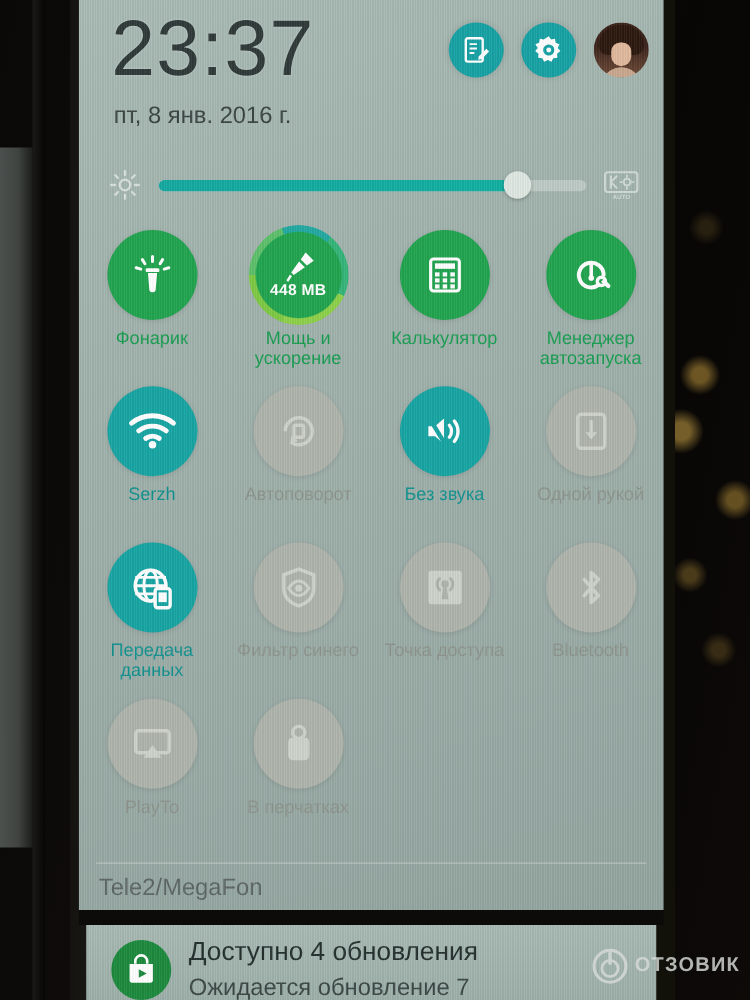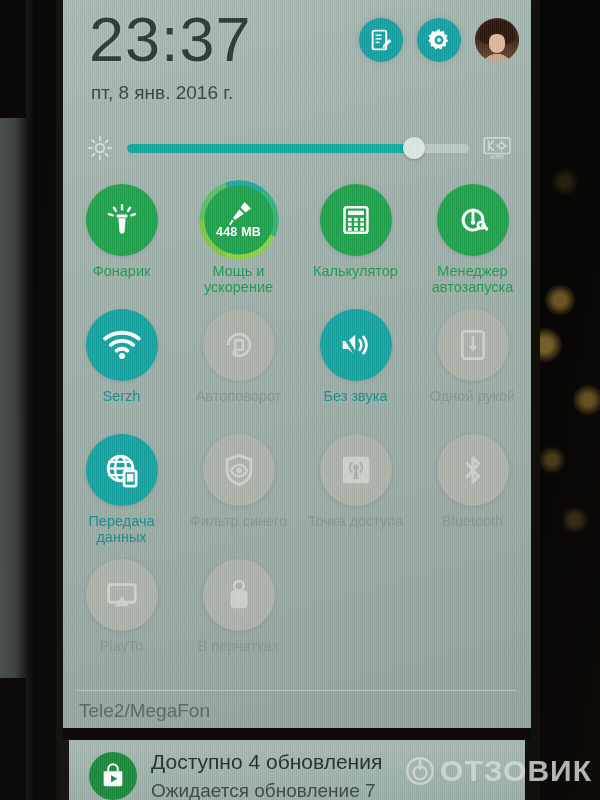--- a/index.html
+++ b/index.html
@@ -100,21 +100,21 @@
   .notif:after{content:"";position:absolute;inset:0;pointer-events:none;
       background:repeating-linear-gradient(90deg,rgba(255,255,255,.05) 0 1px,rgba(0,0,0,.035) 1px 2px);}
   .notif-ic{position:absolute;left:20px;top:12px;width:48px;height:48px;border-radius:50%;
       background:#1d8a3e;display:flex;align-items:center;justify-content:center;}
   .notif-title{position:absolute;left:82px;top:10px;font-size:21px;color:#24302e;font-weight:400;}
   .notif-sub{position:absolute;left:82px;top:40px;font-size:19px;color:#3c4846;
       white-space:nowrap;overflow:hidden;}
 
   
   .wm{position:absolute;right:8px;bottom:12px;display:flex;align-items:center;gap:5px;opacity:.82;}
-  .wm-txt{font-size:30px;font-weight:700;color:#d7dbd8;letter-spacing:1px;}
+  .wm-txt{font-size:16px;font-weight:700;color:#d7dbd8;letter-spacing:1px;}
   svg{display:block;}
 </style>
 </head>
 <body>
 
 <div id="backdrop"></div>
 <div id="edge-strip"></div>
 <div id="edge-strip2"></div>
 <div id="phone-bevel"></div>
 

